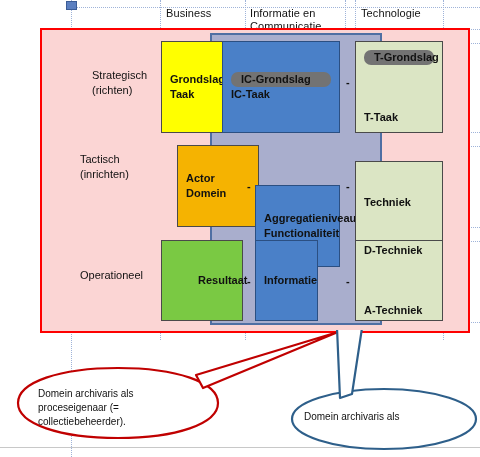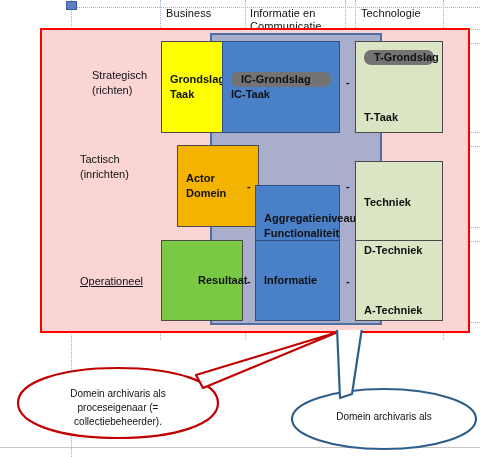--- a/index.html
+++ b/index.html
@@ -68,21 +68,21 @@
   .lgreen{background:#dbe5c4;gap:45px;}
 
   .dash{
     position:absolute;font-size:11px;font-weight:bold;color:#111;
     line-height:10px;
   }
 
   
   .callout-svg{position:absolute;left:0;top:330px;width:480px;height:127px;}
   .cotext{
-    position:absolute;text-align:center;color:#111;
+    position:absolute;color:#111;
     font-size:10px;line-height:14px;
   }
 </style>
 </head>
 <body>
 
 <div class="sheet">
   <div class="vline" style="left:71px;top:0;height:457px;"></div>
   <div class="vline" style="left:160px;top:0;height:340px;"></div>
   <div class="vline" style="left:245px;top:0;height:340px;"></div>
@@ -111,21 +111,21 @@
 <div class="redbox"></div>
 
 <div class="rowlabel" style="left:80px;top:68px;margin-left:12px;">
   <div>Strategisch</div>
   <div>(richten)</div>
 </div>
 <div class="rowlabel" style="left:80px;top:152px;">
   <div>Tactisch</div>
   <div>(inrichten)</div>
 </div>
-<div class="rowlabel" style="left:80px;top:274px;text-decoration:underline;">
+<div class="rowlabel" style="left:80px;top:268px;">
   <div>Operationeel</div>
 </div>
 
 <div class="greybox"></div>
 
 <div class="cbox yellow" style="left:161px;top:41px;width:82px;height:92px;">
   <span>Grondslag</span>
   <span>Taak</span>
 </div>
 <div class="cbox blue" style="left:222px;top:41px;width:118px;height:92px;left:222px;">
@@ -149,21 +149,21 @@
 </div>
 <div class="dash" style="left:346px;top:181px;">-</div>
 <div class="cbox lgreen" style="left:355px;top:145px;width:88px;height:82px;margin-top:16px;">
   <span>Techniek</span>
 </div>
 
 <div class="cbox green" style="left:161px;top:240px;width:82px;height:81px;padding-left:36px;">
   <span>Resultaat</span>
 </div>
 <div class="dash" style="left:247px;top:276px;">-</div>
-<div class="cbox blue" style="left:255px;top:240px;width:85px;height:81px;">
+<div class="cbox blue" style="left:255px;top:240px;width:63px;height:81px;">
   <span>Informatie</span>
 </div>
 <div class="dash" style="left:346px;top:276px;">-</div>
 <div class="cbox lgreen" style="left:355px;top:240px;width:88px;height:81px;">
   <span>D-Techniek</span>
   <span>A-Techniek</span>
 </div>
 
 <svg class="callout-svg" viewBox="0 0 480 127">
 

